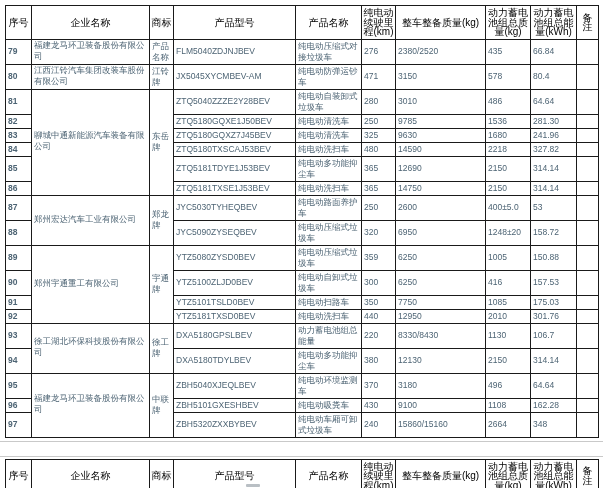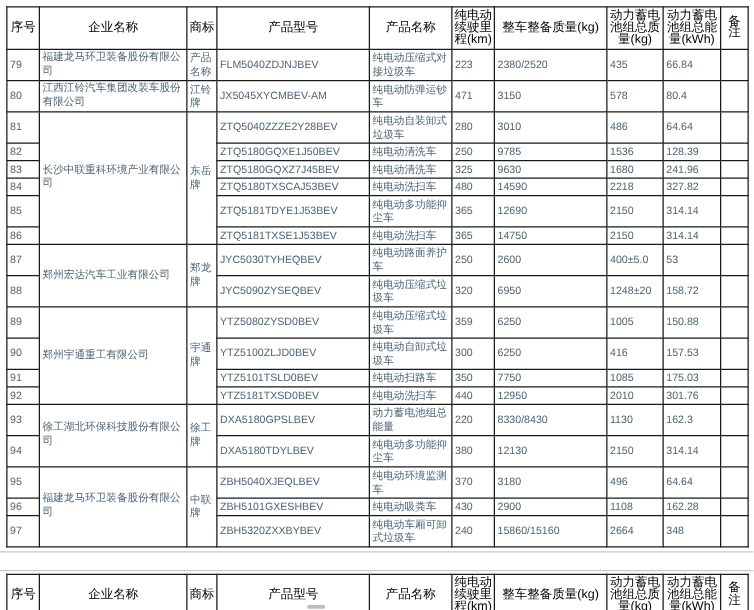--- a/index.html
+++ b/index.html
@@ -34,21 +34,21 @@
     height: 26px;
   }
   table.catalog td {
     font-size: 8.5px;
     color: #4d6474;
     line-height: 11px;
     padding: 1px 2px;
     height: 11px;
     text-align: left;
   }
-  td.c-no { text-align: center; }
+  td.c-no { text-align: center; font-weight: bold; }
   td.c-company { text-align: justify; text-justify: inter-character; font-family: Liberation Mono, monospace; }
   td.c-note { }
   .page-break-line {
     width: 603px;
     height: 0;
     border-top: 1px solid #c9c9c9;
   }
   .gap-a { margin-top: 3px; }
   .gap-b { margin-bottom: 2px; margin-top: 14px; }
   .page-number-fragment {
@@ -93,58 +93,58 @@
           <th>备注</th>
         </tr>
       </thead>
     <tbody>
         <tr>
           <td class="c-no">79</td>
           <td class="c-company">福建龙马环卫装备股份有限公司</td>
           <td class="c-brand">产品名称</td>
           <td class="c-model">FLM5040ZDJNJBEV</td>
           <td class="c-name">纯电动压缩式对接垃圾车</td>
-          <td class="c-num">223</td>
+          <td class="c-num">276</td>
           <td class="c-num">2380/2520</td>
           <td class="c-num">435</td>
           <td class="c-num">66.84</td>
           <td class="c-note"></td>
         </tr>
         <tr>
           <td class="c-no">80</td>
           <td class="c-company">江西江铃汽车集团改装车股份有限公司</td>
           <td class="c-brand">江铃牌</td>
           <td class="c-model">JX5045XYCMBEV-AM</td>
           <td class="c-name">纯电动防弹运钞车</td>
           <td class="c-num">471</td>
           <td class="c-num">3150</td>
           <td class="c-num">578</td>
           <td class="c-num">80.4</td>
           <td class="c-note"></td>
         </tr>
         <tr>
           <td class="c-no">81</td>
-          <td class="c-company" rowspan="6">长沙中联重科环境产业有限公司</td>
+          <td class="c-company" rowspan="6">聊城中通新能源汽车装备有限公司</td>
           <td class="c-brand" rowspan="6">东岳牌</td>
           <td class="c-model">ZTQ5040ZZZE2Y28BEV</td>
           <td class="c-name">纯电动自装卸式垃圾车</td>
           <td class="c-num">280</td>
           <td class="c-num">3010</td>
           <td class="c-num">486</td>
           <td class="c-num">64.64</td>
           <td class="c-note"></td>
         </tr>
         <tr>
           <td class="c-no">82</td>
           <td class="c-model">ZTQ5180GQXE1J50BEV</td>
           <td class="c-name">纯电动清洗车</td>
           <td class="c-num">250</td>
           <td class="c-num">9785</td>
           <td class="c-num">1536</td>
-          <td class="c-num">128.39</td>
+          <td class="c-num">281.30</td>
           <td class="c-note"></td>
         </tr>
         <tr>
           <td class="c-no">83</td>
           <td class="c-model">ZTQ5180GQXZ7J45BEV</td>
           <td class="c-name">纯电动清洗车</td>
           <td class="c-num">325</td>
           <td class="c-num">9630</td>
           <td class="c-num">1680</td>
           <td class="c-num">241.96</td>
@@ -246,21 +246,21 @@
         </tr>
         <tr>
           <td class="c-no">93</td>
           <td class="c-company" rowspan="2">徐工湖北环保科技股份有限公司</td>
           <td class="c-brand" rowspan="2">徐工牌</td>
           <td class="c-model">DXA5180GPSLBEV</td>
           <td class="c-name">动力蓄电池组总能量</td>
           <td class="c-num">220</td>
           <td class="c-num">8330/8430</td>
           <td class="c-num">1130</td>
-          <td class="c-num">162.3</td>
+          <td class="c-num">106.7</td>
           <td class="c-note"></td>
         </tr>
         <tr>
           <td class="c-no">94</td>
           <td class="c-model">DXA5180TDYLBEV</td>
           <td class="c-name">纯电动多功能抑尘车</td>
           <td class="c-num">380</td>
           <td class="c-num">12130</td>
           <td class="c-num">2150</td>
           <td class="c-num">314.14</td>
@@ -276,21 +276,21 @@
           <td class="c-num">3180</td>
           <td class="c-num">496</td>
           <td class="c-num">64.64</td>
           <td class="c-note"></td>
         </tr>
         <tr>
           <td class="c-no">96</td>
           <td class="c-model">ZBH5101GXESHBEV</td>
           <td class="c-name">纯电动吸粪车</td>
           <td class="c-num">430</td>
-          <td class="c-num">2900</td>
+          <td class="c-num">9100</td>
           <td class="c-num">1108</td>
           <td class="c-num">162.28</td>
           <td class="c-note"></td>
         </tr>
         <tr>
           <td class="c-no">97</td>
           <td class="c-model">ZBH5320ZXXBYBEV</td>
           <td class="c-name">纯电动车厢可卸式垃圾车</td>
           <td class="c-num">240</td>
           <td class="c-num">15860/15160</td>

